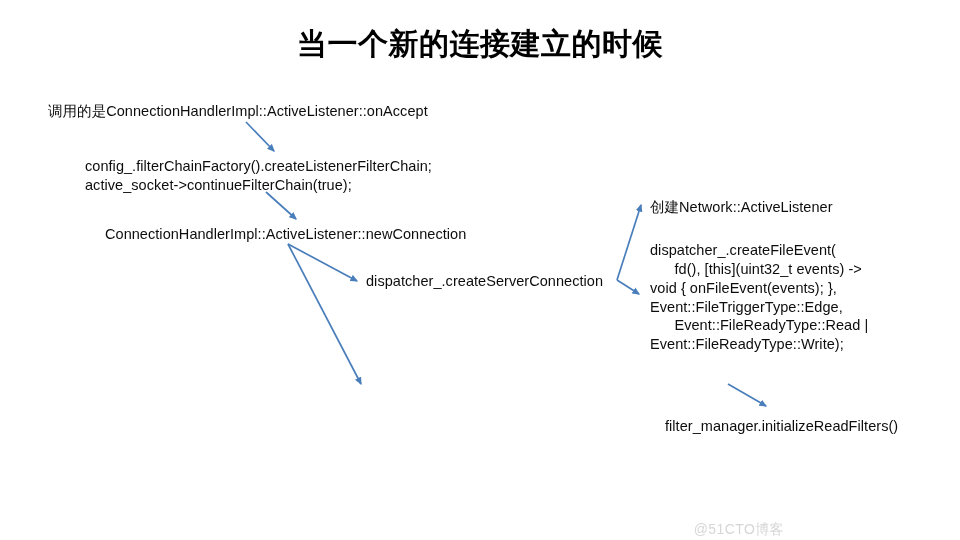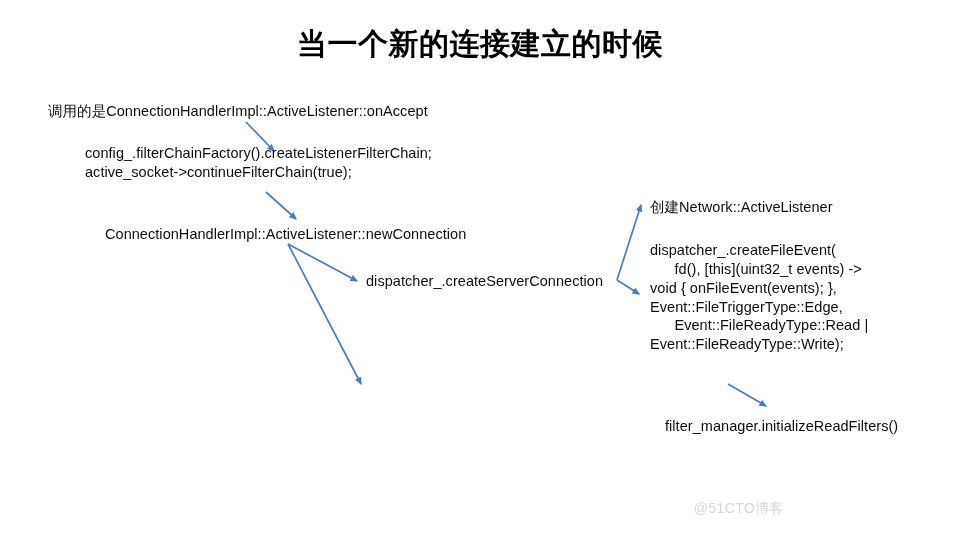--- a/index.html
+++ b/index.html
@@ -41,31 +41,31 @@
     left: 0;
     top: 24px;
     width: 960px;
     text-align: center;
     font-size: 30px;
     font-weight: bold;
     color: #000000;
     letter-spacing: 0.5px;
   }
   #t-onaccept  { left: 48px;  top: 102px; text-align: right; }
-  #t-filterchain { left: 85px; top: 144px; }
+  #t-filterchain { left: 85px; top: 157px; }
   #t-newconn   { left: 105px; top: 225px; }
   #t-createsrv { left: 366px; top: 272px; }
   #t-createimpl{ left: 650px; top: 198px; }
   #t-filecode  { left: 650px; top: 241px; }
   #t-netfilter { left: 368px; top: 380px; }
   #t-initread  { left: 665px; top: 417px; }
   #watermark {
     position: absolute;
     right: 16px;
-    bottom: 22px;
+    bottom: 1px;
     font-size: 14px;
     color: #d6d6d6;
     letter-spacing: 0.4px;
   }
 </style>
 </head>
 <body>
 
 <div id="slide">
 

